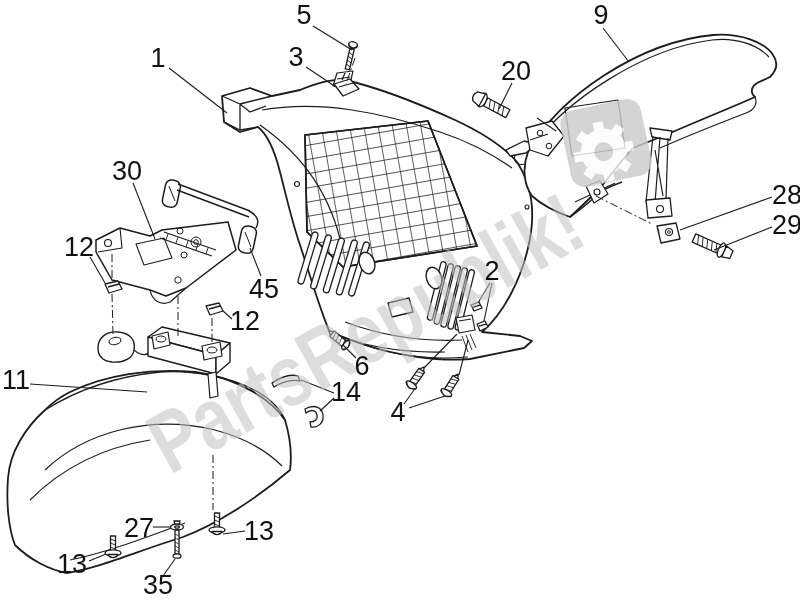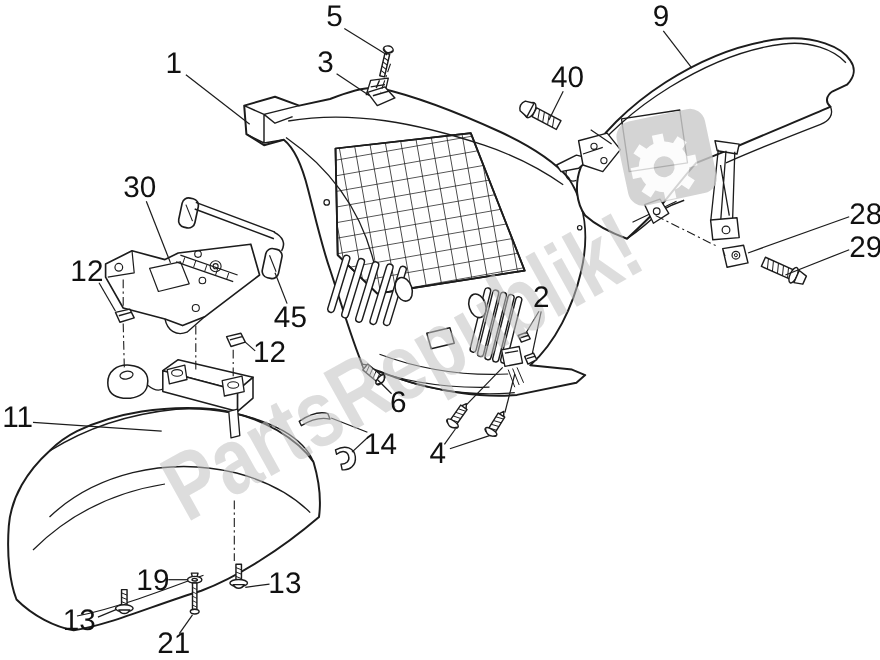--- a/index.html
+++ b/index.html
@@ -306,29 +306,29 @@
       </g>
     </g>
     <text transform="translate(368,338) rotate(-29)" x="-240" y="24" textLength="480" lengthAdjust="spacingAndGlyphs" font-family="Liberation Sans, sans-serif" font-weight="bold" font-size="86" fill="#c2c2c2" opacity="0.55">PartsRepublik!</text>
   </g>
 </svg>
 
   <span class="callout" style="left:304px;top:15px">5</span>
   <span class="callout" style="left:296px;top:57px">3</span>
   <span class="callout" style="left:158px;top:58px">1</span>
   <span class="callout" style="left:601px;top:15px">9</span>
-  <span class="callout" style="left:516px;top:71px">40</span>
+  <span class="callout" style="left:516px;top:71px">20</span>
   <span class="callout" style="left:127px;top:171px">30</span>
   <span class="callout" style="left:264px;top:289px">45</span>
   <span class="callout" style="left:79px;top:247px">12</span>
   <span class="callout" style="left:245px;top:321px">12</span>
   <span class="callout" style="left:492px;top:271px">2</span>
   <span class="callout" style="left:787px;top:195px">28</span>
   <span class="callout" style="left:787px;top:225px">29</span>
   <span class="callout" style="left:362px;top:366px">6</span>
-  <span class="callout" style="left:346px;top:404px">14</span>
+  <span class="callout" style="left:346px;top:392px">14</span>
   <span class="callout" style="left:16px;top:380px">11</span>
   <span class="callout" style="left:398px;top:412px">4</span>
   <span class="callout" style="left:72px;top:564px">13</span>
-  <span class="callout" style="left:139px;top:528px">19</span>
-  <span class="callout" style="left:158px;top:585px">21</span>
+  <span class="callout" style="left:139px;top:528px">27</span>
+  <span class="callout" style="left:158px;top:585px">35</span>
   <span class="callout" style="left:259px;top:531px">13</span>
 </div>
 
 </body></html>

